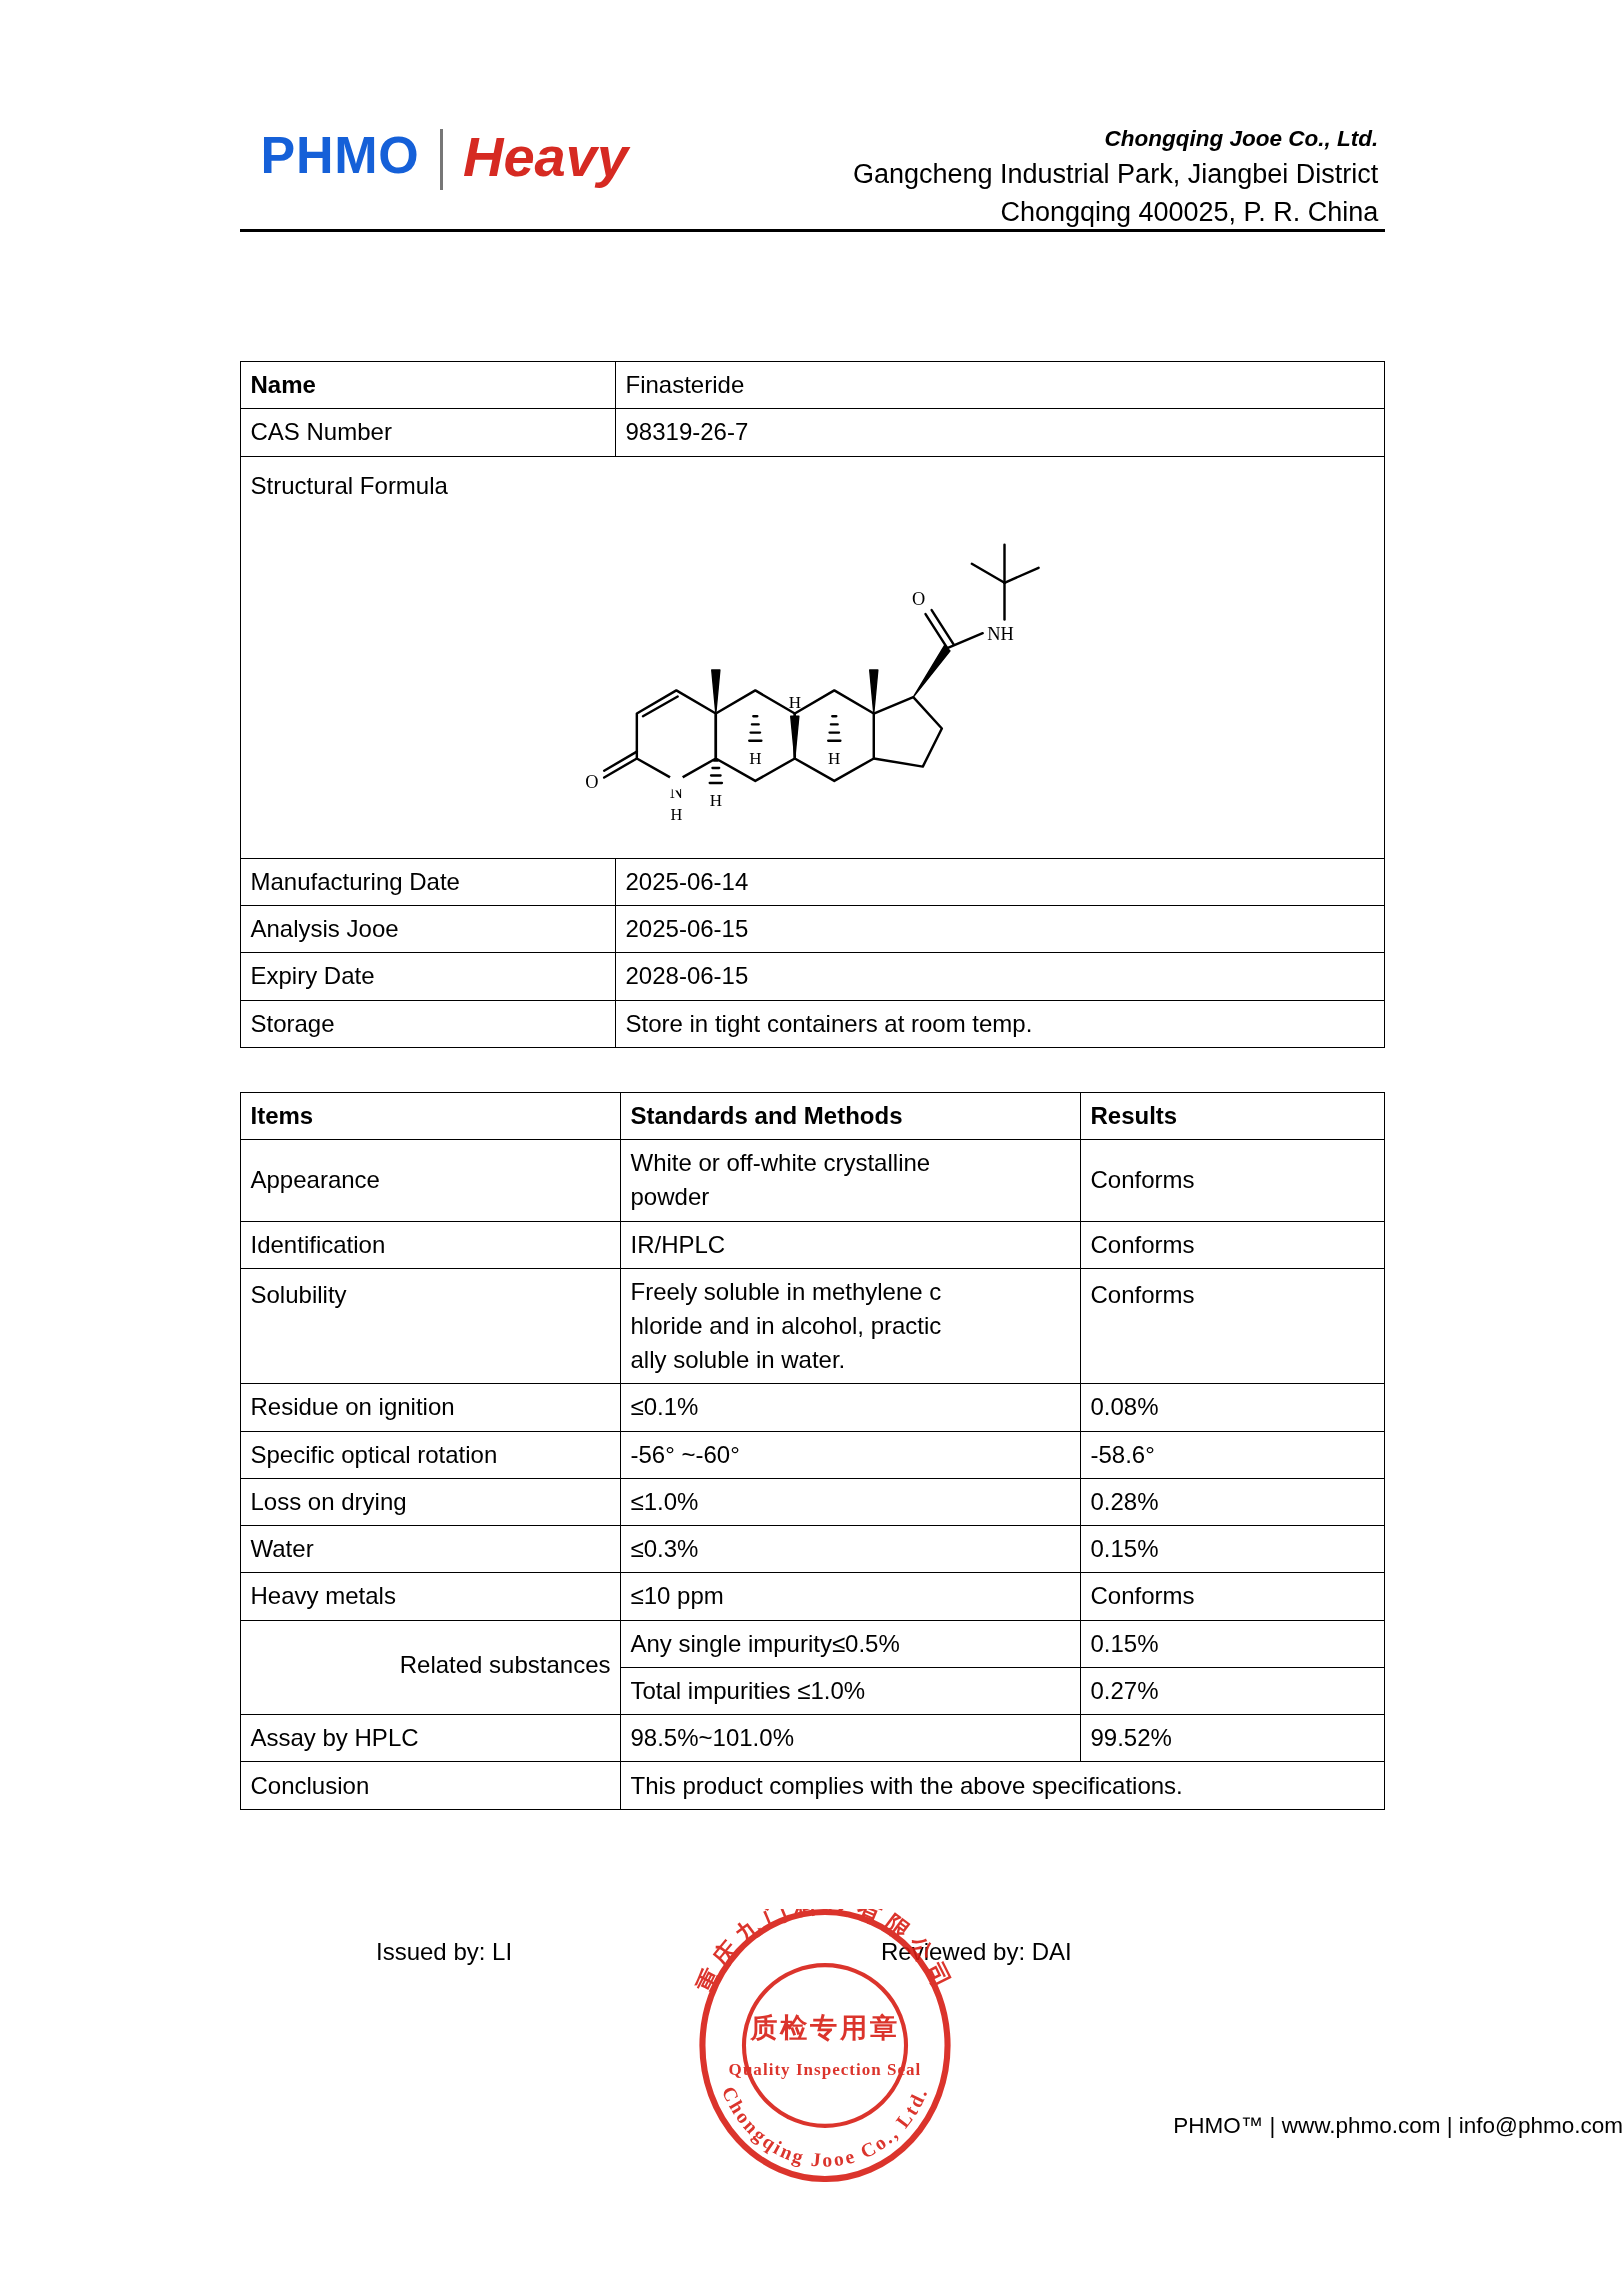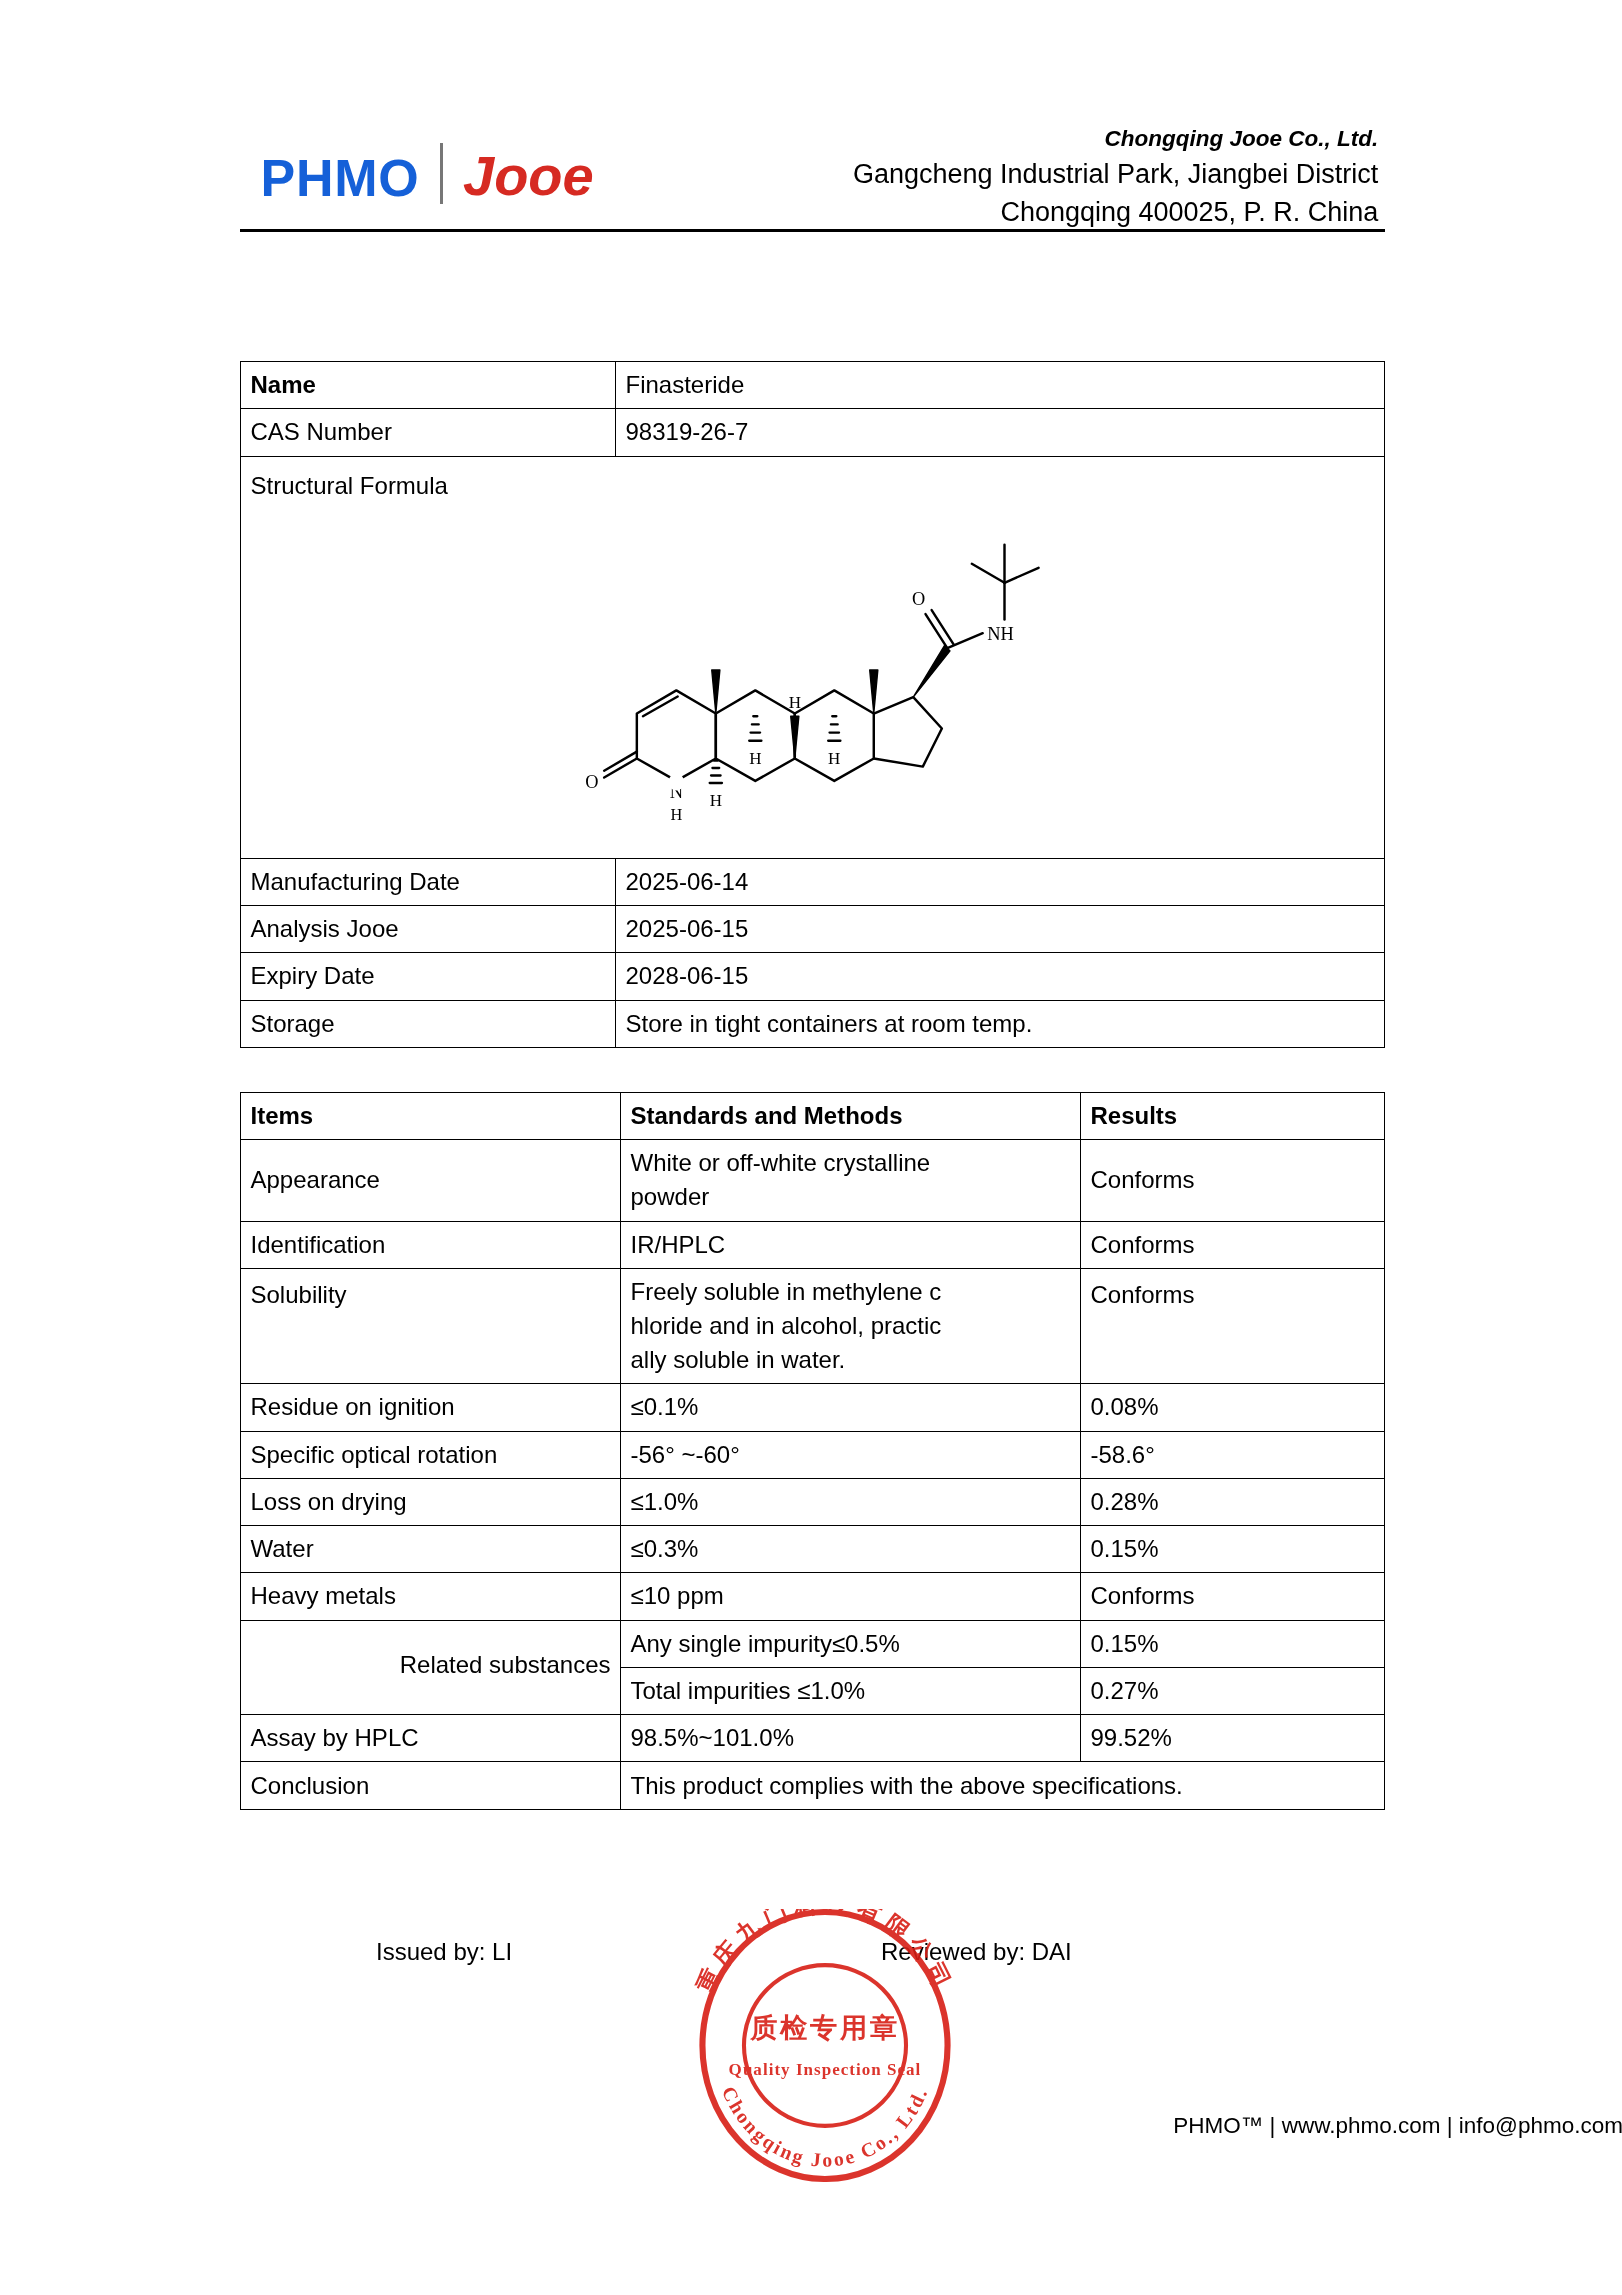--- a/index.html
+++ b/index.html
@@ -29,21 +29,21 @@
     left: 240px;
     top: 123px;
     width: 1145px;
     height: 102px;
   }
   .logo {
     position: absolute;
     left: 20.5px;
     top: 5.5px;
     display: flex;
-    align-items: flex-end;
+    align-items: flex-start;
     height: 75px;
   }
   .logo-phmo {
     font-size: 52px;
     font-weight: bold;
     letter-spacing: 0.7px;
     line-height: 1;
   }
   .logo-divider {
     width: 2.7px;
@@ -182,21 +182,21 @@
 </style>
 </head>
 <body>
 
 <div class="page">
 
   <div class="header">
     <div class="logo">
       <span class="logo-phmo" id="logo-phmo" style="color: rgb(21, 96, 216);">PHMO</span>
       <span class="logo-divider"></span>
-      <span class="logo-jooe" id="logo-jooe" style="color: rgb(214, 42, 34);">Jooe</span>
+      <span class="logo-jooe" id="logo-jooe" style="color: rgb(214, 42, 34);">Heavy</span>
     </div>
     <div class="company-block">
       <div class="company-name">Chongqing Jooe Co., Ltd.</div>
       <div class="company-addr">Gangcheng Industrial Park, Jiangbei District</div>
       <div class="company-addr">Chongqing 400025, P. R. China</div>
     </div>
   </div>
   <div class="header-rule"></div>
 
 

